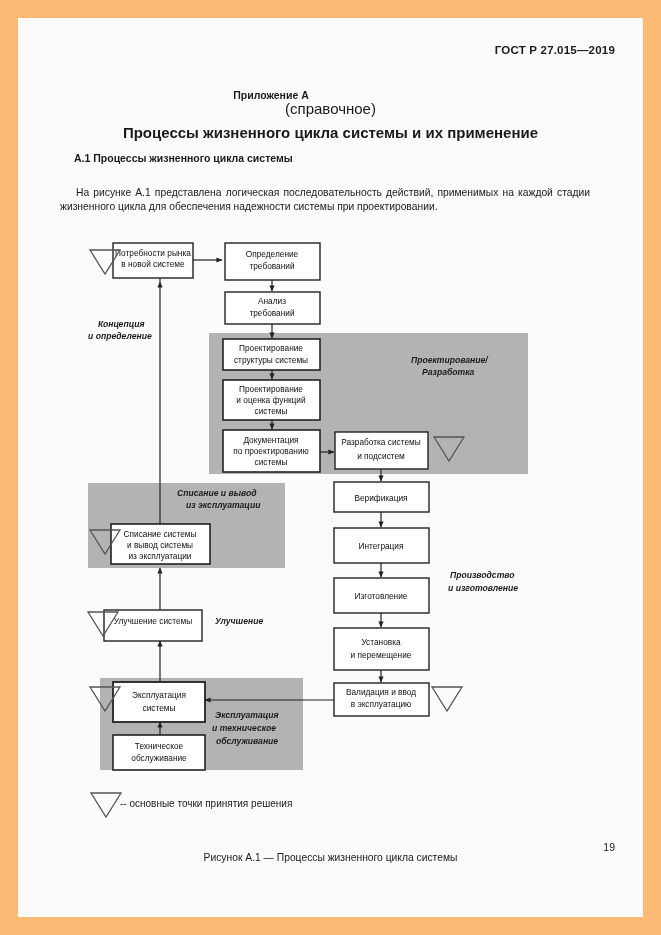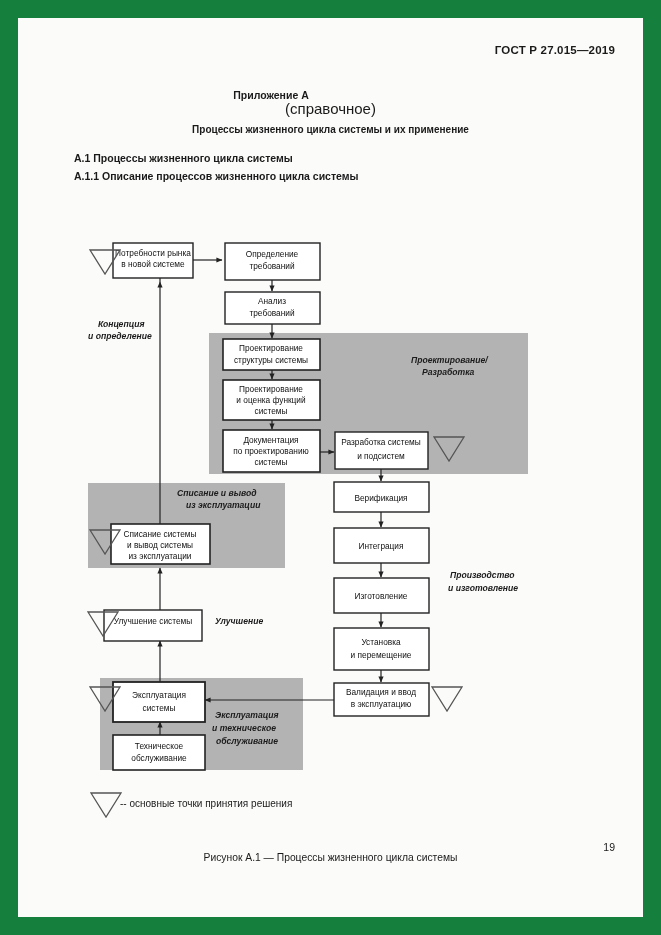--- a/index.html
+++ b/index.html
@@ -8,21 +8,21 @@
     background: #ffffff;
   }
   body {
     font-family: "Liberation Sans", sans-serif;
     color: #1a1a1a;
   }
   #page {
     position: relative;
     width: 661px;
     height: 935px;
-    background: #15803d;
+    background: #fdba74;
     overflow: hidden;
   }
   .sheet {
     position: absolute;
     left: 18px;
     top: 18px;
     width: 625px;
     height: 899px;
     background: #fbfbfa;
   }
@@ -57,21 +57,21 @@
     text-align: center;
     font-size: 15px;
     line-height: 14px;
   }
   .main-title {
     position: absolute;
     left: 0;
     top: 124px;
     width: 661px;
     text-align: center;
-    font-size: 10px;
+    font-size: 15px;
     font-weight: bold;
   }
   .sec-head {
     position: absolute;
     left: 74px;
     font-size: 10.5px;
     font-weight: bold;
   }
   .s1 { top: 152px; }
   .s2 { top: 170px; }
@@ -128,21 +128,21 @@
 
 <div id="page">
   <div class="sheet"></div>
 
   <div class="doc-header">ГОСТ Р 27.015—2019</div>
 
   <div class="annex-title">Приложение А</div>
   <div class="annex-sub">(справочное)</div>
   <div class="main-title">Процессы жизненного цикла системы и их применение</div>
   <div class="sec-head s1">А.1 Процессы жизненного цикла системы</div>
-  <div class="sec-head s2">А.1.1 Описание процессов жизненного цикла системы</div>
+  <div class="para">На рисунке А.1 представлена логическая последовательность действий, применимых на каждой стадии жизненного цикла для обеспечения надежности системы при проектировании.</div>
 
   <div id="figure">
     <svg width="661" height="935" viewBox="0 0 661 935" xmlns="http://www.w3.org/2000/svg">
       <defs>
         <marker id="arr" markerWidth="7" markerHeight="7" refX="5.6" refY="2.6" orient="auto" markerUnits="userSpaceOnUse">
           <path d="M0,0 L6,2.6 L0,5.2 z" fill="#222"></path>
         </marker>
       </defs>
 
       <rect x="209" y="333" width="319" height="141" fill="#b3b3b3"></rect>

